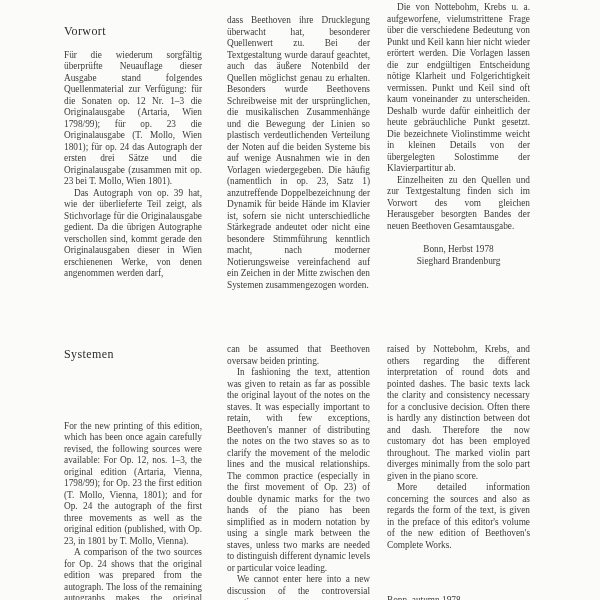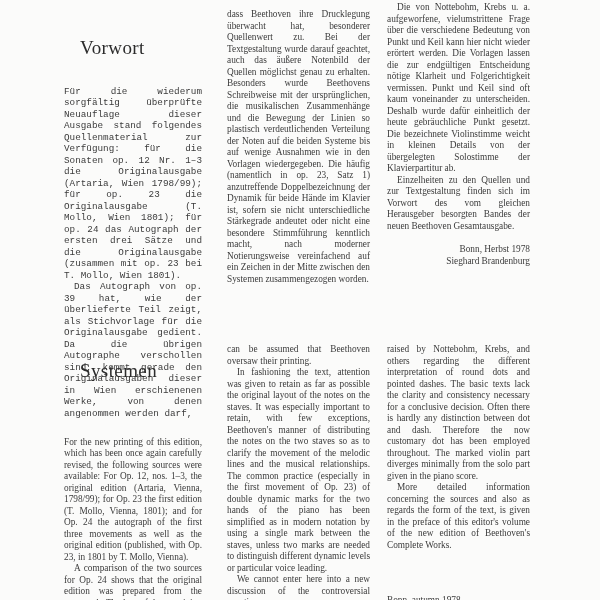--- a/index.html
+++ b/index.html
@@ -16,33 +16,33 @@
     background:#fbfbfa;
   }
   .col {
     position:absolute;
     text-align:justify;
     font-size:9.3px;
     line-height:11.5px;
   }
   .col p { margin:0; }
   p.indent { text-indent:10px; }
-  p.sig { margin-top:12px; white-space:pre-line; text-align:right; }
+  p.sig { margin-top:12px; white-space:pre-line; text-align:center; }
   p.sig-far { margin-top:44px; white-space:pre-line; text-align:left; }
   .heading {
-    font-size:19px;
+    font-size:12px;
     font-weight:normal;
     letter-spacing:0.4px;
     color:#2c2c2c;
-    margin:16px;
+    margin:0;
     text-align:left;
   }
   #vorwort-col1 { left:64px;  top:26px;  width:138px; }
-  #vorwort-col1 .paras { margin-top:32px;font-family:Liberation Mono, monospace; }
-  #vorwort-col2 { left:227px; top:9px;  width:143px; }
+  #vorwort-col1 .paras { margin-top:12px; }
+  #vorwort-col2 { left:227px; top:15px;  width:143px; }
   #vorwort-col3 { left:387px; top:2px;  width:143px; }
   #preface-col1 { left:64px;  top:349px; width:138px; }
   #preface-col1 .paras { margin-top:60px; }
   #preface-col2 { left:227px; top:344px; width:143px; }
   #preface-col3 { left:387px; top:344px; width:143px; }
 </style>
 </head>
 <body>
 
 <div class="page">
@@ -73,21 +73,21 @@
   <section>
     <div class="col" id="preface-col1">
       <h1 class="heading">Systemen</h1>
       <div class="paras">
           <p class="first">For the new printing of this edition, which has been once again carefully revised, the following sources were available: For Op. 12, nos. 1–3, the original edition (Artaria, Vienna, 1798/99); for Op. 23 the first edition (T. Mollo, Vienna, 1801); and for Op. 24 the autograph of the first three movements as well as the original edition (published, with Op. 23, in 1801 by T. Mollo, Vienna).</p>
           <p class="indent">A comparison of the two sources for Op. 24 shows that the original edition was prepared from the autograph. The loss of the remaining autographs makes the original editions, published in Vienna, especially valuable as sources, for it</p>
         </div>
     </div>
     <div class="col" id="preface-col2">
       <div class="paras">
-          <p class="first">can be assumed that Beethoven oversaw their printing.</p>
+          <p class="first">can be assumed that Beethoven oversaw beiden printing.</p>
           <p class="indent">In fashioning the text, attention was given to retain as far as possible the original layout of the notes on the staves. It was especially important to retain, with few exceptions, Beethoven's manner of distributing the notes on the two staves so as to clarify the movement of the melodic lines and the musical relationships. The common practice (especially in the first movement of Op. 23) of double dynamic marks for the two hands of the piano has been simplified as in modern notation by using a single mark between the staves, unless two marks are needed to distinguish different dynamic levels or particular voice leading.</p>
           <p class="indent">We cannot enter here into a new discussion of the controversial question</p>
         </div>
     </div>
     <div class="col" id="preface-col3">
       <div class="paras">
           <p class="first">raised by Nottebohm, Krebs, and others regarding the different interpretation of round dots and pointed dashes. The basic texts lack the clarity and consistency necessary for a conclusive decision. Often there is hardly any distinction between dot and dash. Therefore the now customary dot has been employed throughout. The marked violin part diverges minimally from the solo part given in the piano score.</p>
           <p class="indent">More detailed information concerning the sources and also as regards the form of the text, is given in the preface of this editor's volume of the new edition of Beethoven's Complete Works.</p>
           <p class="sig-far">Bonn, autumn 1978
 Sieghard Brandenburg</p>

